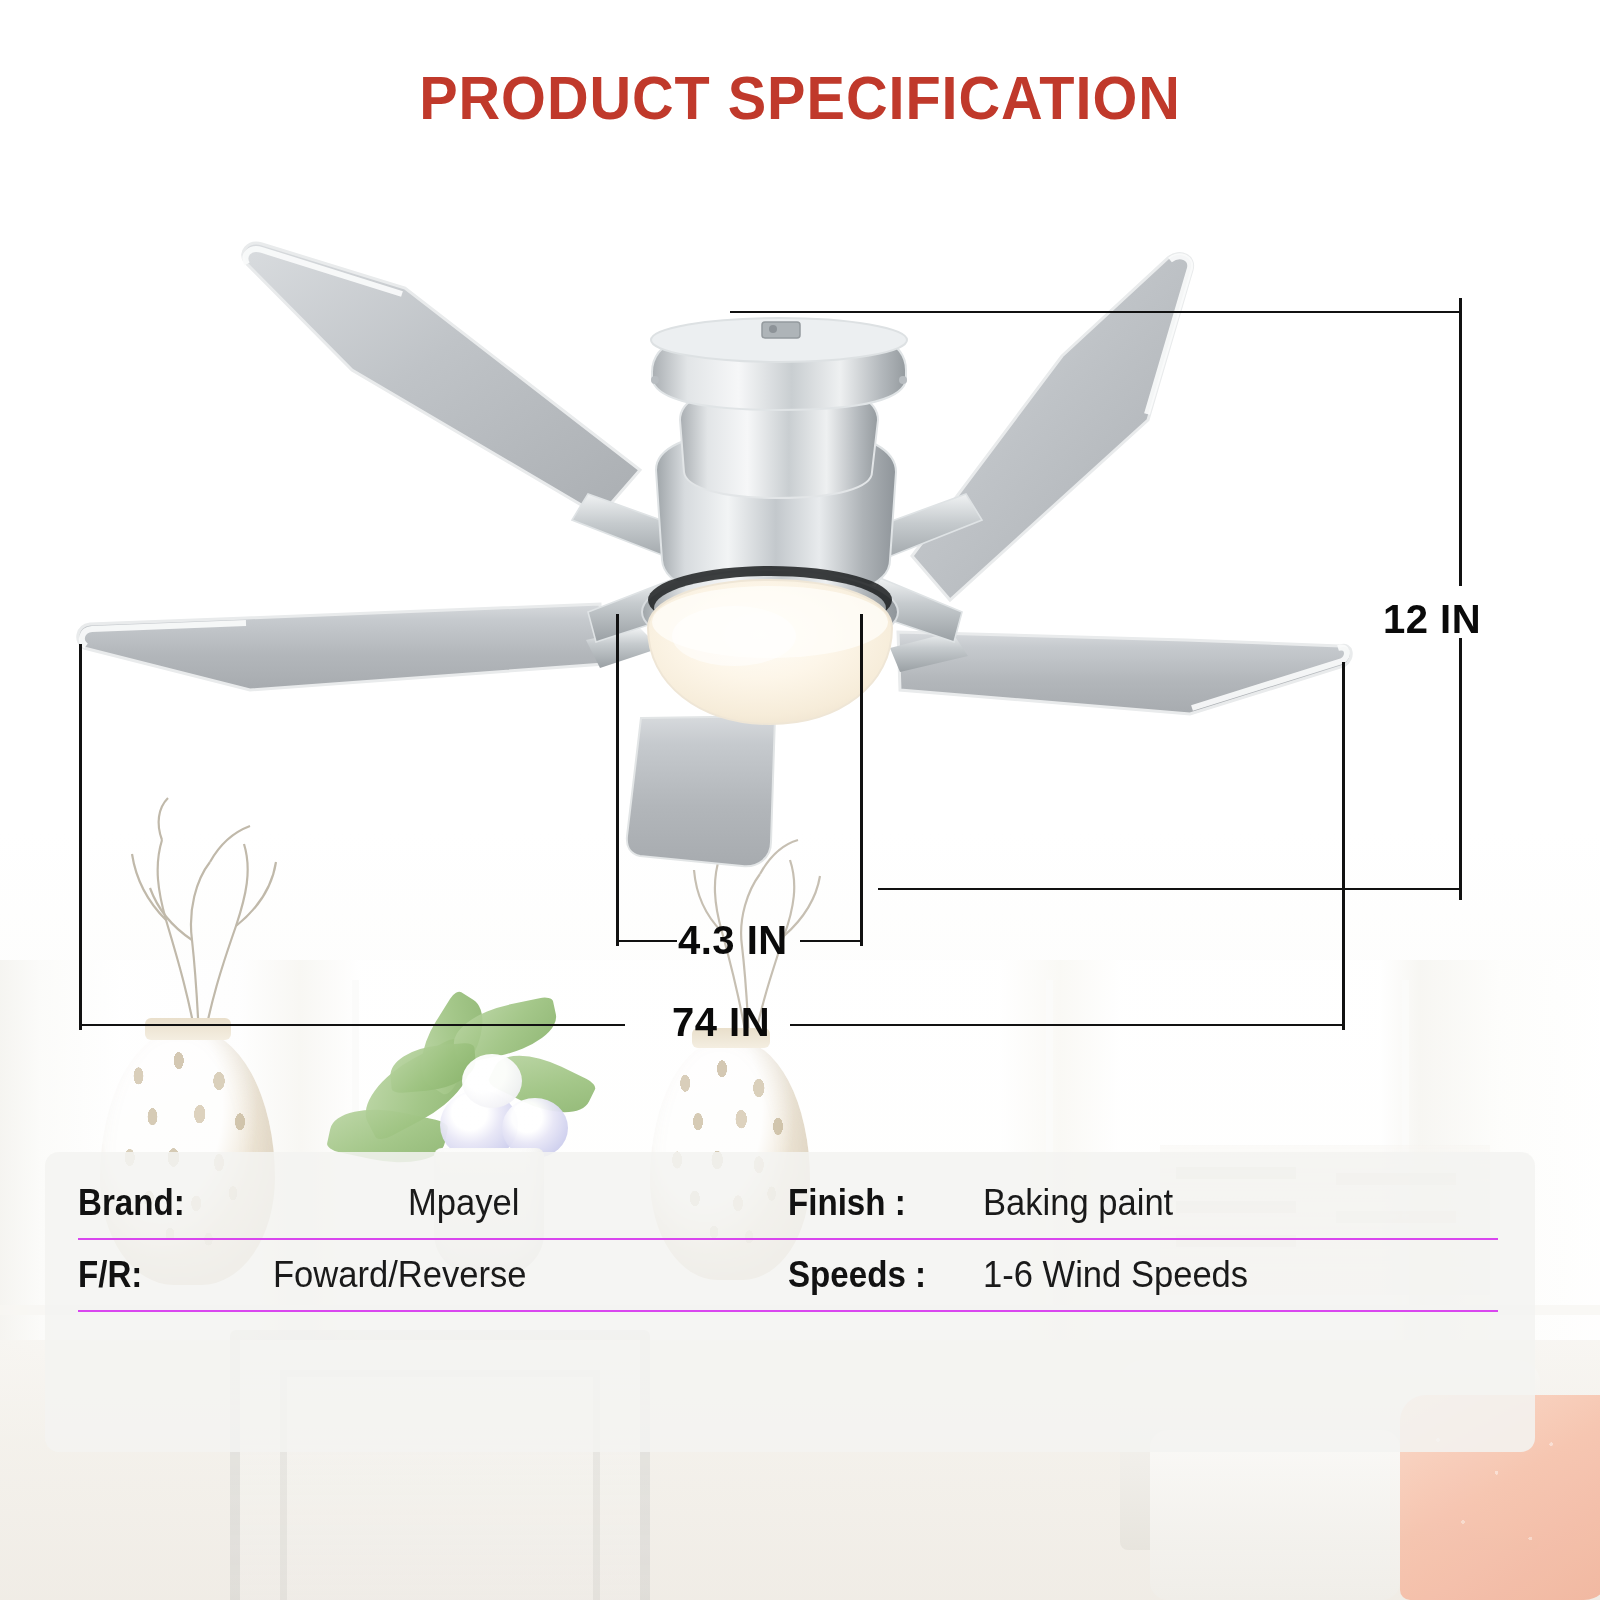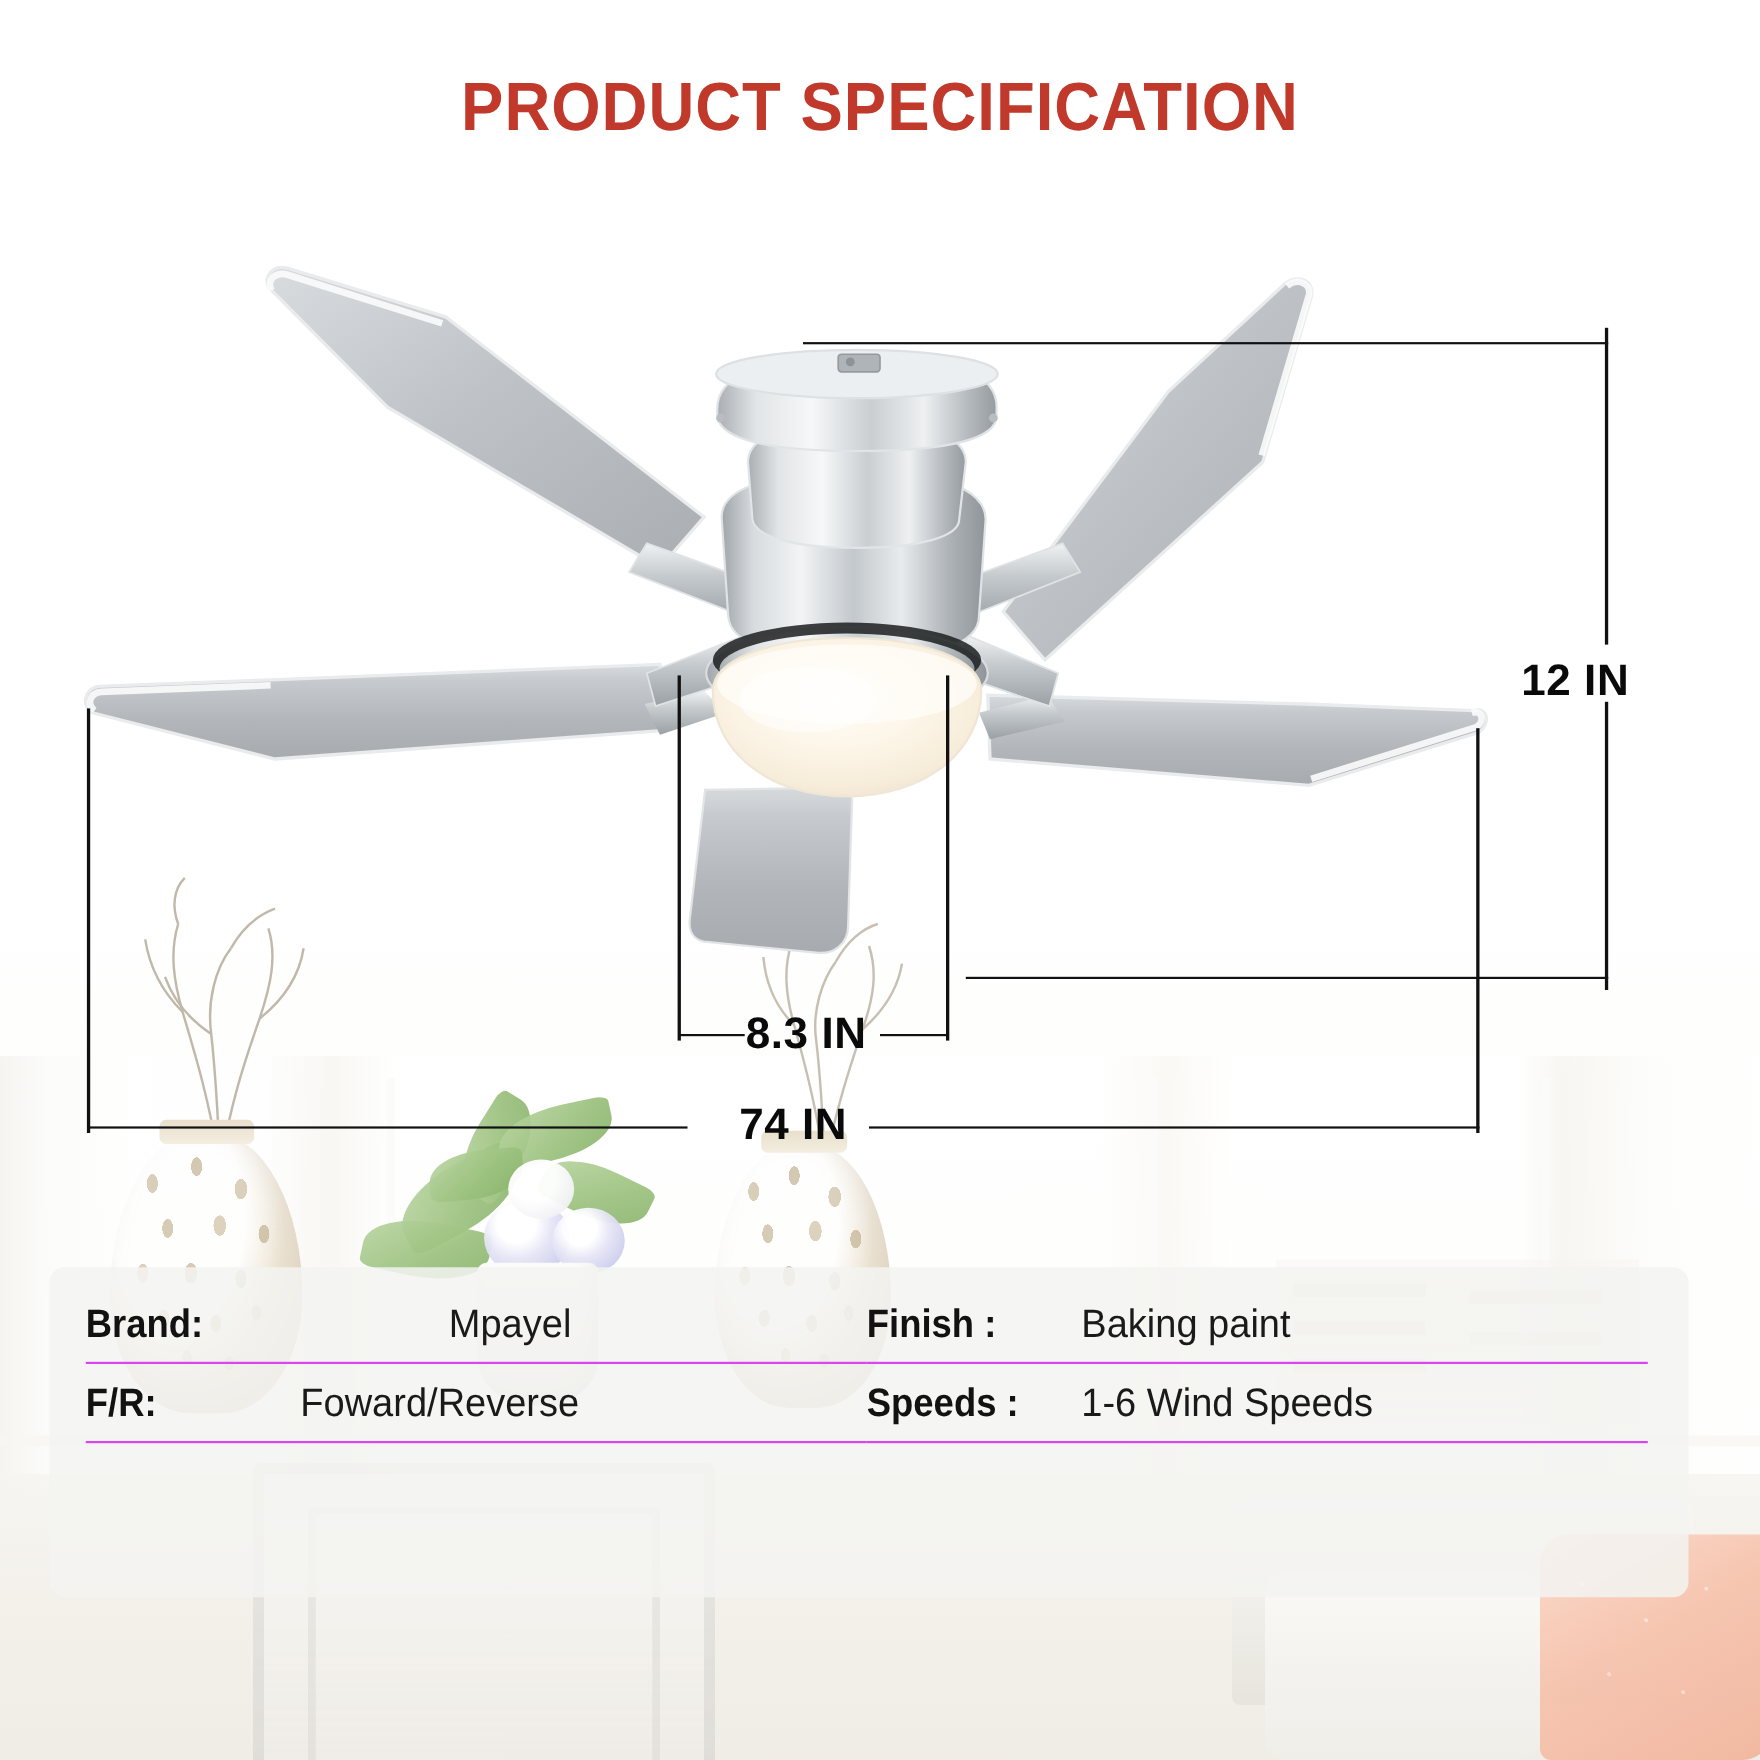--- a/index.html
+++ b/index.html
@@ -405,21 +405,21 @@
     <div class="dline h" style="left:878px; top:888px; width:584px;"></div>
 
     <div class="dline v" style="left:1459px; top:298px; width:3px; height:288px;"></div>
     <div class="dline v" style="left:1459px; top:638px; width:3px; height:262px;"></div>
     <div class="dim-label" style="left:1383px; top:586px;margin-top:11px;">12 IN</div>
 
     <div class="dline v" style="left:616px; top:614px; width:3px; height:332px;"></div>
     <div class="dline v" style="left:860px; top:614px; width:3px; height:332px;"></div>
     <div class="dline h" style="left:617px; top:940px; width:60px;"></div>
     <div class="dline h" style="left:800px; top:940px; width:62px;"></div>
-    <div class="dim-label" style="left:678px; top:918px;">8.3 IN</div>
+    <div class="dim-label" style="left:678px; top:918px;">4.3 IN</div>
 
     <div class="dline v" style="left:79px; top:644px; width:3px; height:386px;"></div>
     <div class="dline v" style="left:1342px; top:662px; width:3px; height:368px;"></div>
     <div class="dline h" style="left:80px; top:1024px; width:545px;"></div>
     <div class="dline h" style="left:790px; top:1024px; width:555px;"></div>
     <div class="dim-label" style="left:672px; top:1000px;">74 IN</div>
   </div>
 
   <div class="spec-panel"></div>
 

